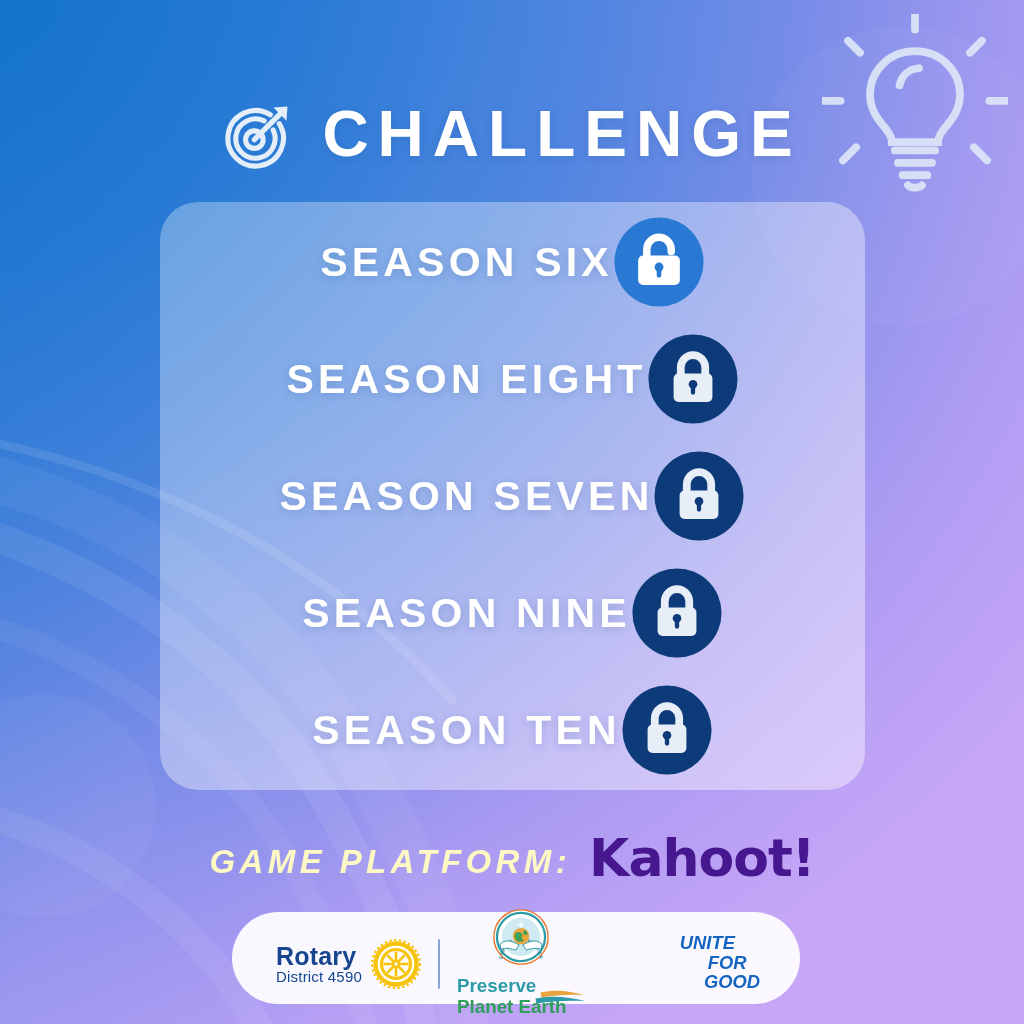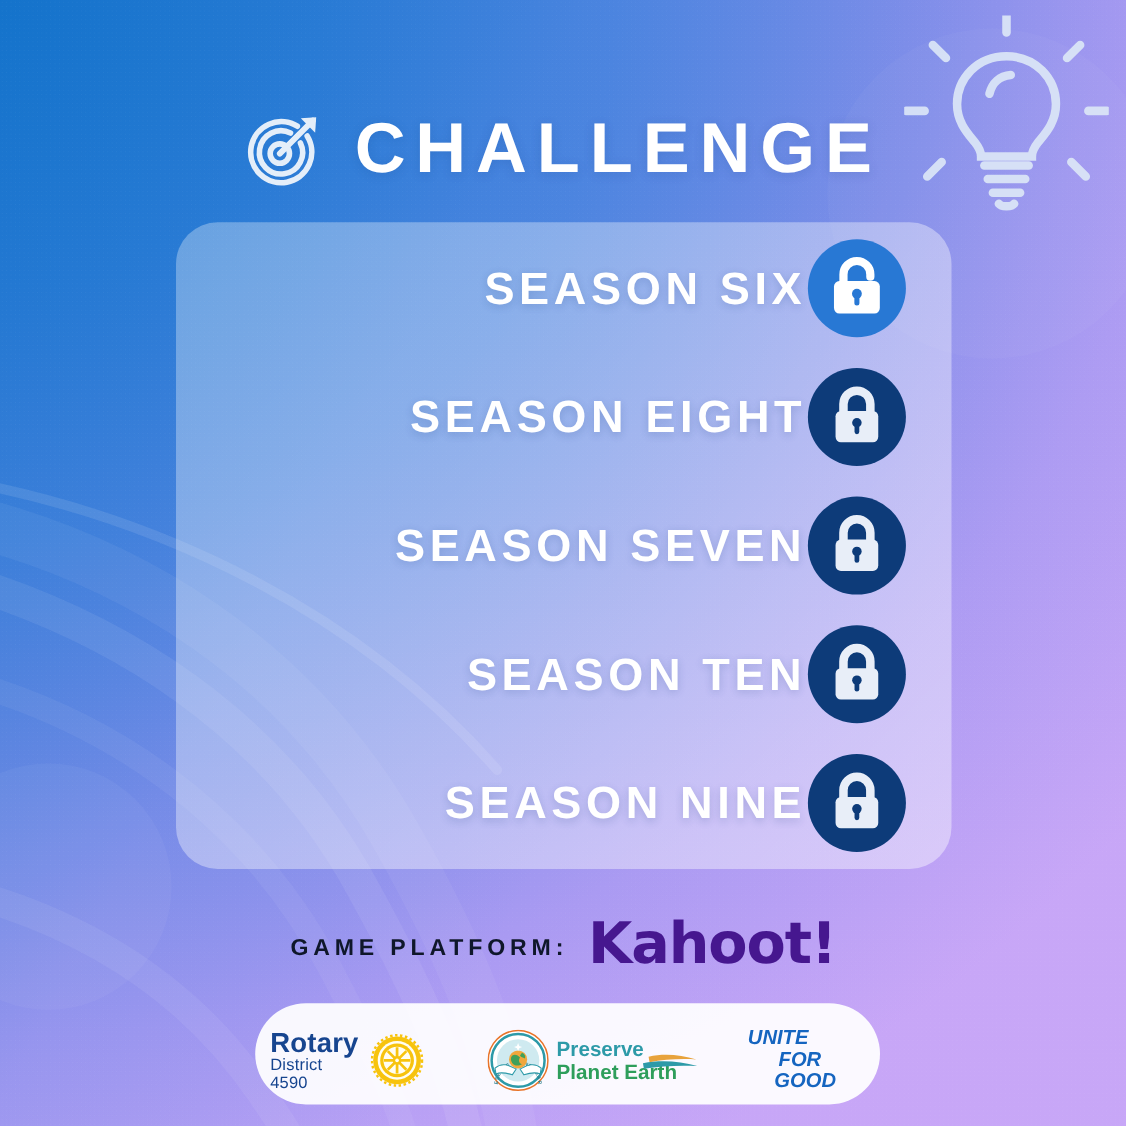--- a/index.html
+++ b/index.html
@@ -43,58 +43,58 @@
 
   
   #seasons-card{
     position:absolute; left:160px; top:202px; width:705px; height:588px;
     border-radius:38px;
     background:linear-gradient(135deg, rgba(255,255,255,.30) 0%, rgba(255,255,255,.38) 55%, rgba(255,255,255,.42) 100%);
     display:flex; flex-direction:column; justify-content:center;
     padding:0 40px 0 40px;
   }
   .season-row{
-    height:117px; display:flex; align-items:center; justify-content:flex-end;
+    height:117px; display:flex; align-items:center; justify-content:center;
   }
   .season-label{
     color:#ffffff; font-size:41px; font-weight:bold; letter-spacing:4.2px;
     white-space:nowrap; line-height:1;
     text-shadow:0 2px 8px rgba(25,60,130,.20);
   }
   .lock-badge{ width:92px; height:92px; flex:0 0 auto; }
 
   
   #platform-line{
     position:absolute; left:0; top:833px; width:1024px; height:56px;
     display:flex; align-items:center; justify-content:center; gap:18px;
   }
   #platform-label{
-    color:#0f172a; font-size:21px; font-weight:bold; letter-spacing:4.4px;
-    line-height:1; white-space:nowrap;
+    color:#fef9c3; font-size:33px; font-weight:bold; letter-spacing:4.4px;
+    line-height:1; white-space:nowrap;font-style:italic;
   }
   #kahoot-wordmark{
     color:#46178F; font-size:52px; font-weight:bold; line-height:1;
     white-space:nowrap; letter-spacing:-1px; margin-top:-6px;
     font-family:"DejaVu Sans", sans-serif;
   }
 
   
   #sponsor-bar{
     position:absolute; left:232px; top:912px; width:568px; height:92px;
     background:rgba(255,255,255,.93);
     border-radius:46px;
-    display:flex; align-items:center; padding:12px 38px 0 44px; gap:12px;justify-content:flex-end;
+    display:flex; align-items:center; padding:12px 38px 0 44px; gap:0;justify-content:flex-end;
   }
   #rotary-block{ display:flex; align-items:center; gap:9px; }
   #rotary-text{ display:flex; flex-direction:column; line-height:1.06; }
   #rotary-name{ color:#17458F; font-size:25px; font-weight:bold; letter-spacing:.2px; }
   #rotary-district{ color:#17458F; font-size:15px; letter-spacing:.2px; }
   #rotary-wheel{ width:50px; height:50px; }
   #divider{ width:2px; height:50px; background:#2f5fa8; opacity:.55; margin:0 17px; border-radius:1px; }
-  #ppe-block{ display:flex; align-items:center; gap:7px; }
+  #ppe-block{ display:flex; align-items:center; gap:7px;flex-direction:column; }
   #ppe-emblem{ width:56px; height:56px; }
   #ppe-wordmark{ width:128px; height:48px; }
   #ufg-block{ margin-left:auto; }
   #ufg-mark{ width:116px; height:58px; }
 </style>
 </head>
 <body>
 
 <div id="bg-gradient"></div>
 
@@ -178,32 +178,32 @@
     <svg class="lock-badge" viewBox="0 0 64 64" aria-hidden="true">
       <circle cx="32" cy="32" r="31" fill="#0D3B79"></circle>
       <path d="M23.5 28.5 v-4.6 a8.5 8.5 0 0 1 17 0 v4.6" fill="none" stroke="#E8EEF8" stroke-width="5.4" stroke-linecap="round"></path>
       <rect x="18.5" y="28.2" width="27" height="19.8" rx="3.4" fill="#E8EEF8"></rect>
       <circle cx="32" cy="35.7" r="3" fill="#0D3B79"></circle>
       <rect x="30.5" y="35.7" width="3" height="7.2" rx="1.5" fill="#0D3B79"></rect>
     </svg>
   </div>
 
   <div class="season-row">
+    <div class="season-label">SEASON NINE</div>
+    <svg class="lock-badge" viewBox="0 0 64 64" aria-hidden="true">
+      <circle cx="32" cy="32" r="31" fill="#0D3B79"></circle>
+      <path d="M23.5 28.5 v-4.6 a8.5 8.5 0 0 1 17 0 v4.6" fill="none" stroke="#E8EEF8" stroke-width="5.4" stroke-linecap="round"></path>
+      <rect x="18.5" y="28.2" width="27" height="19.8" rx="3.4" fill="#E8EEF8"></rect>
+      <circle cx="32" cy="35.7" r="3" fill="#0D3B79"></circle>
+      <rect x="30.5" y="35.7" width="3" height="7.2" rx="1.5" fill="#0D3B79"></rect>
+    </svg>
+  </div>
+
+  <div class="season-row">
     <div class="season-label">SEASON TEN</div>
-    <svg class="lock-badge" viewBox="0 0 64 64" aria-hidden="true">
-      <circle cx="32" cy="32" r="31" fill="#0D3B79"></circle>
-      <path d="M23.5 28.5 v-4.6 a8.5 8.5 0 0 1 17 0 v4.6" fill="none" stroke="#E8EEF8" stroke-width="5.4" stroke-linecap="round"></path>
-      <rect x="18.5" y="28.2" width="27" height="19.8" rx="3.4" fill="#E8EEF8"></rect>
-      <circle cx="32" cy="35.7" r="3" fill="#0D3B79"></circle>
-      <rect x="30.5" y="35.7" width="3" height="7.2" rx="1.5" fill="#0D3B79"></rect>
-    </svg>
-  </div>
-
-  <div class="season-row">
-    <div class="season-label">SEASON NINE</div>
     <svg class="lock-badge" viewBox="0 0 64 64" aria-hidden="true">
       <circle cx="32" cy="32" r="31" fill="#0D3B79"></circle>
       <path d="M23.5 28.5 v-4.6 a8.5 8.5 0 0 1 17 0 v4.6" fill="none" stroke="#E8EEF8" stroke-width="5.4" stroke-linecap="round"></path>
       <rect x="18.5" y="28.2" width="27" height="19.8" rx="3.4" fill="#E8EEF8"></rect>
       <circle cx="32" cy="35.7" r="3" fill="#0D3B79"></circle>
       <rect x="30.5" y="35.7" width="3" height="7.2" rx="1.5" fill="#0D3B79"></rect>
     </svg>
   </div>
 
 </div>

